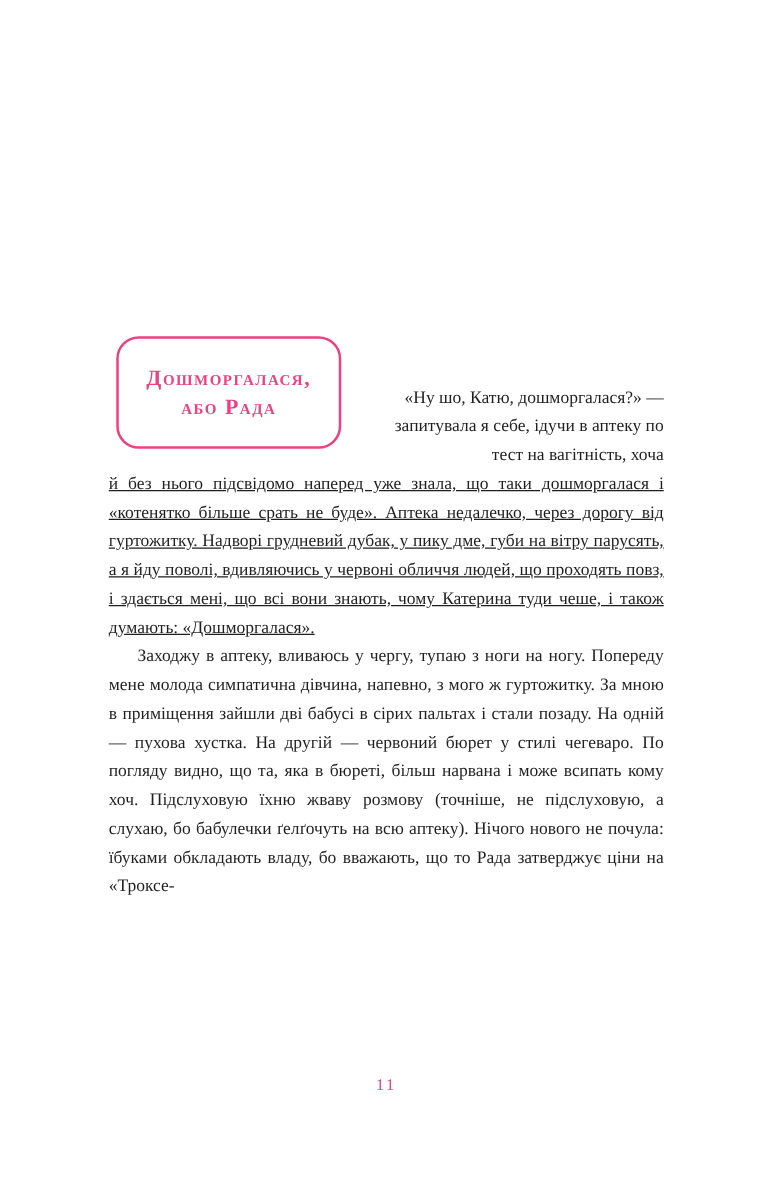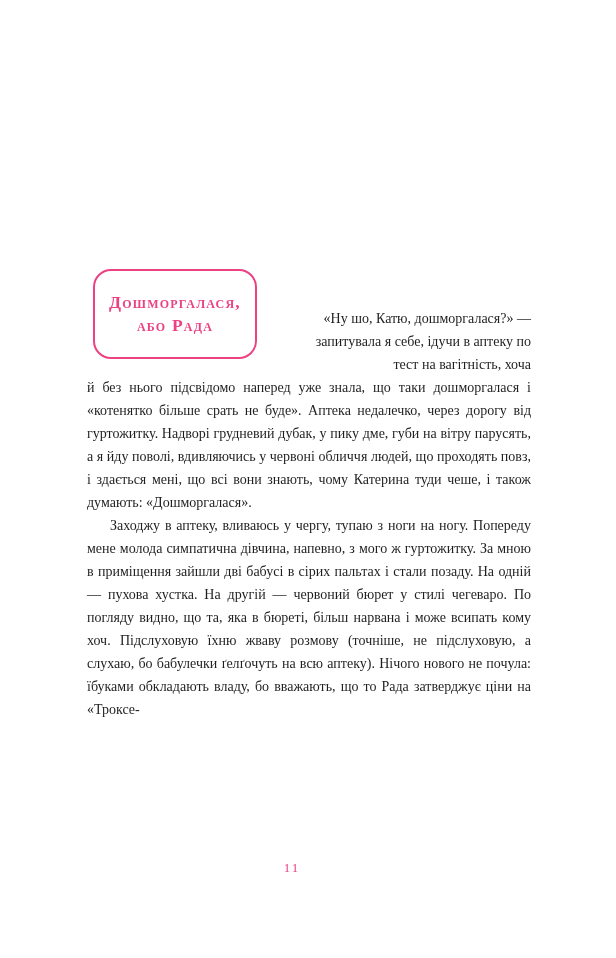--- a/index.html
+++ b/index.html
@@ -9,21 +9,21 @@
     height: 958px;
     background: #ffffff;
     font-family: "Liberation Serif", "DejaVu Serif", serif;
     color: #1f1f1f;
     overflow: hidden;
   }
   .chapter-box {
     position: absolute;
     left: 93px;
     top: 269px;
-    width: 164px;
+    width: 180px;
     height: 90px;
     border: 2px solid var(--accent, #ec4182);
     border-radius: 18px;
     display: flex;
     flex-direction: column;
     justify-content: center;
     align-items: center;
     box-sizing: border-box;
   }
   .chapter-title-line {
@@ -46,29 +46,30 @@
     hyphens: manual;
   }
   .intro-narrow {
     margin: 0 0 0 226px;
     width: 218px;
     text-align: right;
   }
   .intro-wide {
     margin: 0;
     text-align: justify;
+    text-decoration: underline;
   }
   .para-indent {
     margin: 0;
     text-align: justify;
     text-indent: 23px;
   }
   .page-number {
     position: absolute;
-    left: 70px;
+    left: 87px;
     top: 856px;
     width: 444px;
     text-align: center;
     color: var(--accent, #ec4182);
     font-size: 13px;
     line-height: 23px;
     letter-spacing: 2px;
   }
 </style>
 </head>

